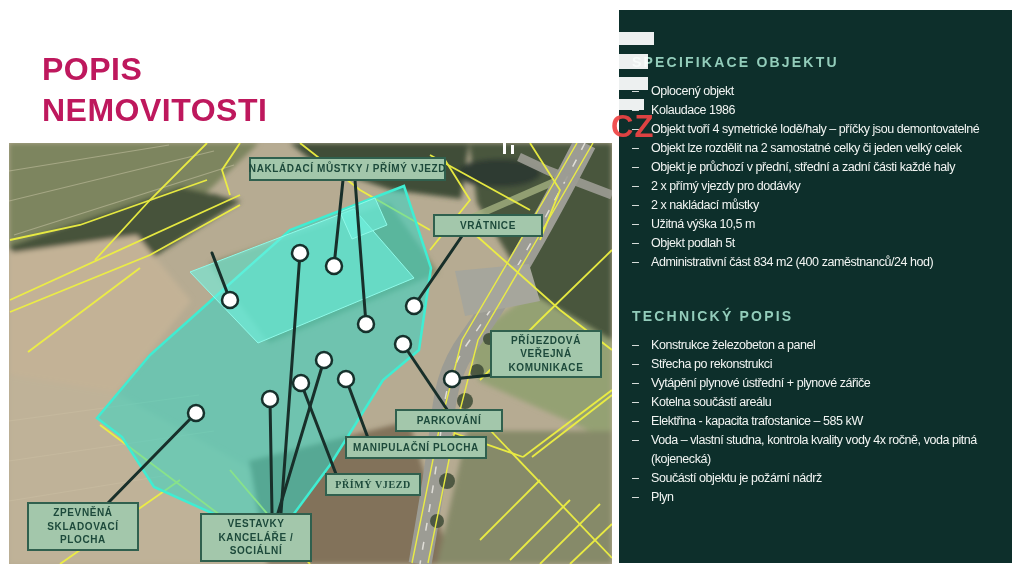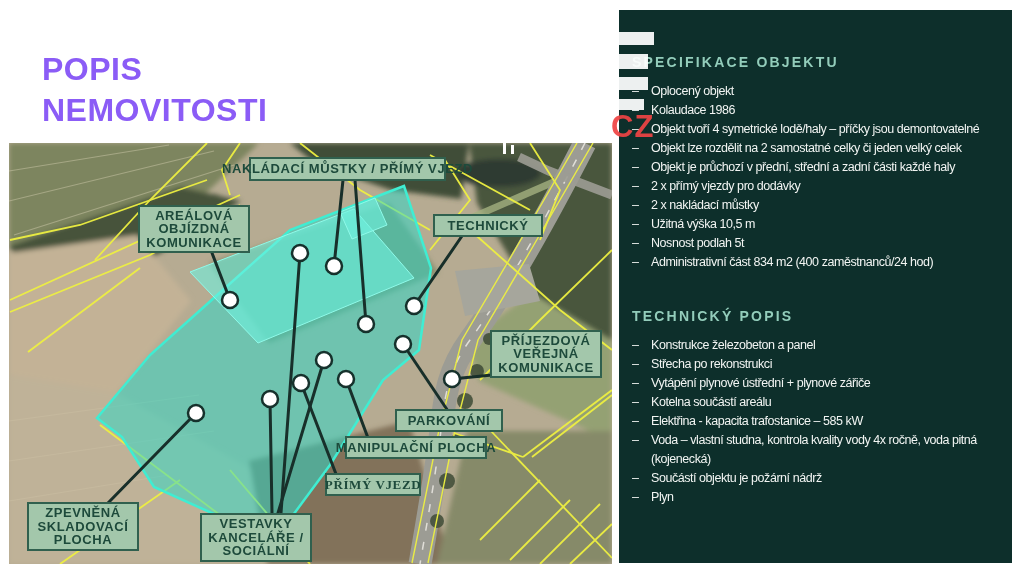--- a/index.html
+++ b/index.html
@@ -1,30 +1,30 @@
 <!DOCTYPE html>
 <html><head>
 <meta charset="utf-8">
 <style>
   html,body{margin:0;padding:0;background:#ffffff;}
   .slide{position:relative;width:1024px;height:576px;background:#ffffff;overflow:hidden;
          font-family:"Liberation Sans",sans-serif;}
 
   
-  .title{position:absolute;left:42px;top:28px;color:#8b5cf6;font-weight:bold;
+  .title{position:absolute;left:42px;top:28px;color:#be185d;font-weight:bold;
          font-size:32px;line-height:41px;letter-spacing:.5px;}
   .title span{display:block;}
 
   
   .map{position:absolute;left:9px;top:143px;width:603px;height:421px;background:#b6ab92;}
   .map svg{position:absolute;left:0;top:0;}
 
   .callout{position:absolute;display:flex;align-items:center;justify-content:center;
            text-align:center;background:#a3c7ab;border:2px solid #30604e;color:#1d4a3b;
-           font-size:13px;font-weight:bold;letter-spacing:.6px;line-height:13.5px;
+           font-size:10px;font-weight:bold;letter-spacing:.6px;line-height:13.5px;
            box-sizing:border-box;z-index:5;}
   .nowrap{white-space:nowrap;}
   #co-nakladaci {left:240px;top:14px;width:197px;height:24px;}
   #co-vratnice  {left:424px;top:71px;width:110px;height:23px;}
   #co-arealova  {left:129px;top:62px;width:112px;height:48px;}
   #co-prijezdova{left:481px;top:187px;width:112px;height:48px;}
   #co-parkovani {left:386px;top:266px;width:108px;height:23px;}
   #co-manipulacni{left:336px;top:293px;width:142px;height:23px;}
   #co-primy     {left:316px;top:330px;width:96px;height:23px;font-family:Liberation Serif, serif;}
   #co-zpevnena  {left:18px;top:359px;width:112px;height:49px;}
@@ -171,22 +171,21 @@
         <circle cx="315" cy="217" r="8"></circle>
         <circle cx="337" cy="236" r="8"></circle>
         <circle cx="443" cy="236" r="8"></circle>
         <circle cx="292" cy="240" r="8"></circle>
         <circle cx="261" cy="256" r="8"></circle>
         <circle cx="187" cy="270" r="8"></circle>
       </g>
     </svg>
 
     <div class="callout nowrap" id="co-nakladaci">NAKLÁDACÍ MŮSTKY / PŘÍMÝ VJEZD</div>
-    <div class="callout nowrap" id="co-vratnice">TECHNICKÝ</div>
-    <div class="callout" id="co-arealova">AREÁLOVÁ OBJÍZDNÁ KOMUNIKACE</div>
+    <div class="callout nowrap" id="co-vratnice">VRÁTNICE</div>
     <div class="callout" id="co-prijezdova">PŘÍJEZDOVÁ VEŘEJNÁ KOMUNIKACE</div>
     <div class="callout nowrap" id="co-parkovani">PARKOVÁNÍ</div>
     <div class="callout nowrap" id="co-manipulacni">MANIPULAČNÍ PLOCHA</div>
     <div class="callout nowrap" id="co-primy">PŘÍMÝ VJEZD</div>
     <div class="callout" id="co-zpevnena">ZPEVNĚNÁ SKLADOVACÍ PLOCHA</div>
     <div class="callout" id="co-vestavky">VESTAVKY KANCELÁŘE / SOCIÁLNÍ</div>
   </div>
 
   <div class="panel">
     <div class="sec1">
@@ -228,21 +227,21 @@
             <span class="txt">2 x nakládací můstky</span>
           </li>
 
           <li>
             <span class="dash">–</span>
             <span class="txt">Užitná výška 10,5 m</span>
           </li>
 
           <li>
             <span class="dash">–</span>
-            <span class="txt">Nosnost podlah 5t</span>
+            <span class="txt">Objekt podlah 5t</span>
           </li>
 
           <li>
             <span class="dash">–</span>
             <span class="txt">Administrativní část 834 m2 (400 zaměstnanců/24 hod)</span>
           </li>
         </ul>
     </div>
     <div class="sec2">
       <h2>TECHNICKÝ POPIS</h2>

